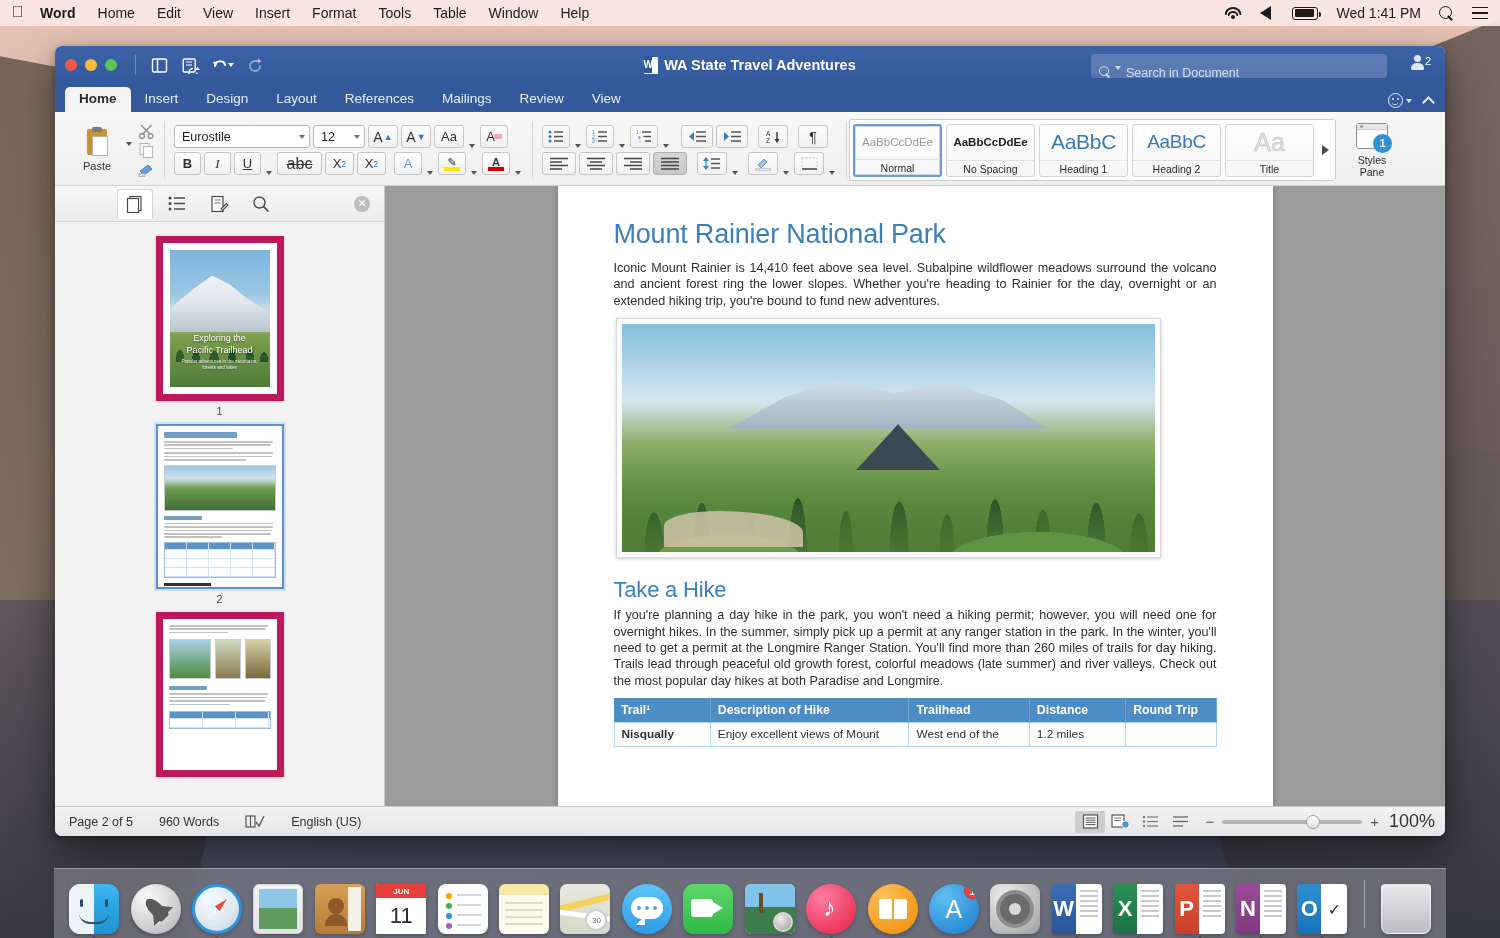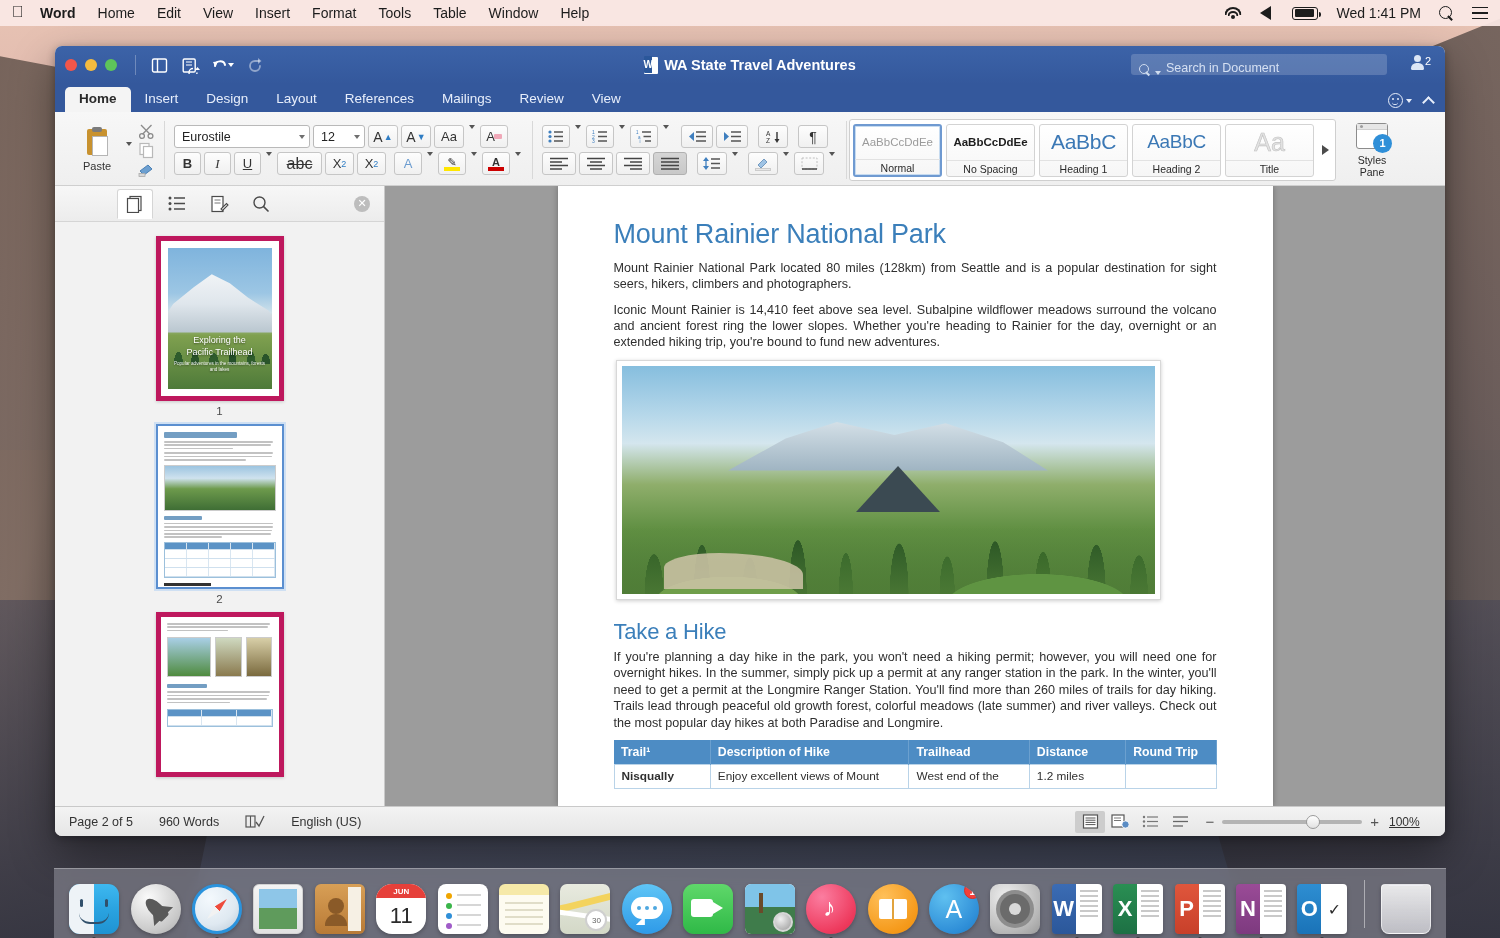--- a/index.html
+++ b/index.html
@@ -72,23 +72,23 @@
   #titlebar { height:38px; background:linear-gradient(180deg,#3c63a8 0%, #34589c 100%);
     display:flex; align-items:center; padding:0 10px; position:relative; flex:0 0 38px;}
   .tl { width:12px; height:12px; border-radius:50%; margin-right:8px; display:inline-block; }
   .tl.red{background:#f2564a;} .tl.yellow{background:#f5bb3f;} .tl.green{background:#5ec45a;}
   .tb-sep{ width:1px; height:20px; background:rgba(255,255,255,.28); margin:0 10px; }
   .tb-btn{ width:26px; height:24px; display:flex; align-items:center; justify-content:center; margin-right:6px; }
   #doc-title { position:absolute; left:0; right:0; text-align:center; color:#fff; font-size:14.5px;
      font-weight:600; pointer-events:none; display:flex; align-items:center; justify-content:center; gap:6px;}
   .docicon{ width:14px; height:17px; background:#fff; border-radius:1px; position:relative; display:inline-block;}
   .docicon::before{content:"W"; position:absolute; left:0; top:-1px; font-size:10px; color:#2b579a; font-weight:bold; background:#2b579a; color:#fff; width:8px; height:17px; display:flex; align-items:center; justify-content:center; border-radius:1px 0 0 1px;}
-  #search-doc { position:absolute; right:58px; top:8px; width:256px; height:21px;
-    background:rgba(255,255,255,.18); border-radius:3px; display:flex; align-items:flex-end;
-    padding:0 8px; gap:5px; color:#d5e0f2; font-size:12.5px; }
+  #search-doc { position:absolute; right:58px; top:8px; width:296px; height:21px;
+    background:rgba(255,255,255,.18); border-radius:3px; display:flex; align-items:flex-start;
+    padding:12px 8px; gap:5px; color:#d5e0f2; font-size:12.5px; }
   .sd-mag{ width:11px; height:11px; position:relative; flex:0 0 11px;}
   .sd-mag::before{content:""; position:absolute; left:0; top:0; width:8px;height:8px;border:1.5px solid #cfdcef;border-radius:50%;}
   .sd-mag::after{content:""; position:absolute; left:6.5px; top:6.5px; width:4.5px;height:1.5px;background:#cfdcef;transform:rotate(45deg);transform-origin:left center;}
   #collab { position:absolute; right:14px; top:9px; color:#fff; font-size:12px; display:flex; align-items:flex-start;}
   .person{ width:13px; height:15px; position:relative; }
   .person::before{content:""; position:absolute; left:3px; top:0; width:7px; height:7px; border-radius:50%; background:#dce6f5;}
   .person::after{content:""; position:absolute; left:0; top:8px; width:13px; height:7px; border-radius:7px 7px 2px 2px; background:#dce6f5;}
   .collab-num{ font-size:11px; margin-left:1px; color:#fff; }
 
   
@@ -105,21 +105,21 @@
   
   #ribbon { height:74px; background:linear-gradient(180deg,#f7f7f7,#efefef); border-bottom:1px solid #cfcfcf;
      display:flex; align-items:stretch; padding:3px 4px 0 8px; flex:0 0 74px; position:relative;}
   .rgroup{ display:flex; align-items:center; padding:0 7px; height:100%;}
   .rsep{ width:1px; background:#d8d8d8; margin:6px 2px; }
   .btn { border:1px solid #c6c6c6; background:linear-gradient(180deg,#fdfdfd,#f0f0f0);
      border-radius:3px; height:23px; min-width:23px; display:inline-flex; align-items:center;
      justify-content:center; font-size:12px; color:#333; }
   .btn.pressed{ background:linear-gradient(180deg,#d5d5d5,#c8c8c8); border-color:#b0b0b0;}
   .grpcol{ display:flex; flex-direction:column; gap:4px; justify-content:center; height:100%; }
-  .row{ display:flex; align-items:flex-start; gap:3px; }
+  .row{ display:flex; align-items:flex-end; gap:3px; }
   .paste-wrap{ display:flex; flex-direction:column; align-items:center; justify-content:center; width:54px;}
   .paste-ico{ width:26px; height:30px; position:relative;}
   .paste-ico .clip{ position:absolute; left:3px; top:0; width:20px; height:26px; background:#c8922f; border-radius:2px;}
   .paste-ico .clip2{ position:absolute; left:8px; top:-2px; width:10px; height:5px; background:#7b7b7b; border-radius:2px;}
   .paste-ico .sheet{ position:absolute; left:8px; top:7px; width:16px; height:20px; background:#fff; border:1px solid #b5b5b5;}
   .paste-label{ font-size:11px; color:#333; margin-top:1px;}
   .mini-ico{ width:17px;height:17px; position:relative; display:inline-block;}
   .fontbox{ width:136px; height:23px; border:1px solid #b9b9b9; background:#fff; border-radius:3px;
      display:flex; align-items:center; padding:0 4px 0 7px; font-size:12.5px; color:#222;}
   .sizebox{ width:52px; height:23px; border:1px solid #b9b9b9; background:#fff; border-radius:3px;
@@ -152,21 +152,21 @@
   #workarea { flex:1; display:flex; background:#e9e9e9; min-height:0; position:relative;}
   #sidebar { width:330px; background:#f2f2f2; border-right:1px solid #c9c9c9; display:flex; flex-direction:column; }
   #sb-toolbar{ height:36px; border-bottom:1px solid #d5d5d5; background:linear-gradient(180deg,#f7f7f7,#ececec);
      display:flex; align-items:center; padding-left:62px; gap:6px; position:relative;}
   .sbtab{ width:36px;height:30px; display:flex; align-items:center; justify-content:center; border-radius:3px 3px 0 0;}
   .sbtab.active{ background:#fff; border:1px solid #d5d5d5; border-bottom:1px solid #fff; margin-bottom:-1px;}
   .sb-close{ position:absolute; right:14px; width:16px;height:16px;border-radius:50%;background:#bdbdbd;
      display:flex;align-items:center;justify-content:center;color:#fff;font-size:11px; line-height:1;}
   #thumbs { flex:1; overflow:hidden; display:flex; flex-direction:column; align-items:center; padding-top:14px; background:#f2f2f2;}
   .thumb-wrap{ display:flex; flex-direction:column; align-items:center; margin-bottom:7px;}
-  .thumb{ width:128px; height:165px; background:#fff; border:5px solid #be185d; box-shadow:0 1px 3px rgba(0,0,0,.18);
+  .thumb{ width:128px; height:165px; background:#fff; border:7px solid #be185d; box-shadow:0 1px 3px rgba(0,0,0,.18);
      overflow:hidden; position:relative;}
   .thumb.sel{ border:2px solid #5b8fd0; box-shadow:0 0 0 2px #cfe0f3;}
   .thumb-num{ font-size:11.5px; color:#4a4a4a; margin-top:4px;}
   
   .t1-img{ position:absolute; left:7px; top:7px; right:7px; bottom:7px; overflow:hidden;
      background:linear-gradient(180deg,#7fb4dd 0%, #9cc6e4 32%, #cfe1ea 46%, #7fa04f 62%, #4e7a39 100%);}
   .t1-mtn{ position:absolute; left:-12%; top:14%; width:124%; height:46%;
      background:linear-gradient(180deg,#f4f6f8 0%, #dfe6ec 55%, #b9c6cf 100%);
      clip-path: polygon(0 100%, 14% 56%, 30% 30%, 44% 10%, 58% 24%, 72% 46%, 88% 66%, 100% 100%);}
   .t1-trees{ position:absolute; left:0; right:0; bottom:18%; height:34%;
@@ -233,21 +233,21 @@
   #statusbar{ height:30px; background:linear-gradient(180deg,#f3f3f3,#e6e6e6); border-top:1px solid #c9c9c9;
      display:flex; align-items:center; padding:0 14px; font-size:12.5px; color:#333; flex:0 0 30px; gap:0;}
   .sb-item{ margin-right:26px; display:flex; align-items:center;}
   .sb-right{ margin-left:auto; display:flex; align-items:center; gap:0;}
   .vbtn{ width:30px;height:22px;display:flex;align-items:center;justify-content:center;border-radius:2px;}
   .vbtn.active{ background:#cdcdcd;}
   .zslider{ display:flex; align-items:center; gap:8px; margin:0 10px;}
   .ztrack{ width:140px; height:4px; background:#b4b4b4; border-radius:2px; position:relative;}
   .zknob{ position:absolute; left:60%; top:-5px; width:14px;height:14px;border-radius:50%;
      background:linear-gradient(180deg,#fff,#e2e2e2); border:1px solid #9a9a9a;}
-  .zpct{ width:42px; text-align:left; font-size:12px;text-decoration:underline;}
+  .zpct{ width:42px; text-align:left; font-size:18px;}
 
   
   #dock { position:absolute; left:50%; transform:translateX(-50%); bottom:0; width:1392px; height:70px;
      background:rgba(150,150,160,.55); border-top:1px solid rgba(255,255,255,.3);
      display:flex; align-items:flex-end; justify-content:center; gap:9px; padding:0 14px 4px; z-index:50;
      backdrop-filter: blur(8px);}
   .dock-item{ width:53px; height:53px; position:relative; display:flex; align-items:flex-end; justify-content:center;}
   .di{ width:50px; height:50px; border-radius:10px; position:relative; overflow:hidden;
      box-shadow:0 2px 4px rgba(0,0,0,.25);}
   .dot-run{ position:absolute; bottom:-7px; left:50%; transform:translateX(-50%); width:4px;height:4px;
@@ -275,21 +275,21 @@
   .d-safari .needle{ position:absolute; left:50%; top:50%; transform:translate(-50%,-50%) rotate(45deg);
      width:7px; height:28px; background:linear-gradient(180deg,#ee4b3c 0 50%, #f2f2f2 50% 100%);
      clip-path:polygon(50% 0,100% 50%,50% 100%,0 50%);}
   .d-mail{ background:linear-gradient(180deg,#f4f4f4,#e2e2e2); border-radius:6px; border:1px solid #d3d3d3;}
   .d-mail .stamp{ position:absolute; left:5px; top:4px; right:5px; bottom:4px;
      background:linear-gradient(180deg,#8ec6e8 0 48%, #5f9b5c 48% 100%); }
   .d-contacts{ background:linear-gradient(180deg,#d89f56,#b87a36); border-radius:6px;}
   .d-contacts .pg{ position:absolute; right:4px; top:3px; bottom:3px; width:13px; background:#f6f0e4;}
   .d-contacts .av{ position:absolute; left:13px; top:14px; width:16px; height:16px; border-radius:50%; background:#8a5a28;}
   .d-contacts .av::after{ content:""; position:absolute; left:-3px; top:16px; width:22px;height:12px;border-radius:11px 11px 0 0;background:#8a5a28;}
-  .d-cal{ background:#fff; border-radius:16px; overflow:hidden;}
+  .d-cal{ background:#fff; border-radius:1px; overflow:hidden;}
   .d-cal .top{ height:14px; background:#e6403a; color:#fff; font-size:8px; display:flex; align-items:center; justify-content:center; font-weight:bold;}
   .d-cal .day{ height:36px; display:flex; align-items:center; justify-content:center; font-size:22px; color:#2b2b2b;}
   .d-remind{ background:#fff; border-radius:8px;}
   .d-remind .dots{ position:absolute; left:8px; top:9px;}
   .d-remind .dots i{ display:block; width:6px;height:6px;border-radius:50%; margin-bottom:4px;}
   .d-remind .lines{ position:absolute; left:19px; top:10px; right:7px;}
   .d-remind .lines i{ display:block; height:2px; background:#d6d6d6; margin-bottom:8px;}
   .d-notes{ background:linear-gradient(180deg,#f6e9a8 0 22%, #fdfbf0 22% 100%); border-radius:6px;}
   .d-notes .ln{ position:absolute; left:6px; right:6px; height:1.5px; background:#e0ddc8;}
   .d-maps{ background:linear-gradient(180deg,#e8eadf,#d3d8c7); border-radius:7px; overflow:hidden;}
@@ -869,21 +869,20 @@
               </div>
             </div>
           </div>
         </div>
       </div>
     </div>
 
     <div id="canvas">
       <div id="page">
         <h1>Mount Rainier National Park</h1>
-        <p>Mount Rainier National Park located 80 miles (128km) from Seattle and is a popular destination for sight seers, hikers, climbers and photographers.</p>
         <p>Iconic Mount Rainier is 14,410 feet above sea level. Subalpine wildflower meadows surround the volcano and ancient forest ring the lower slopes. Whether you're heading to Rainier for the day, overnight or an extended hiking trip, you're bound to fund new adventures.</p>
 
         <div id="doc-photo">
           <div class="photo-inner">
             <div class="ph-mtn"></div>
             <div class="ph-lodge"></div>
             <div class="ph-trees"></div>
             <div class="ph-fore"></div>
             <div class="ph-path"></div>
           </div>

